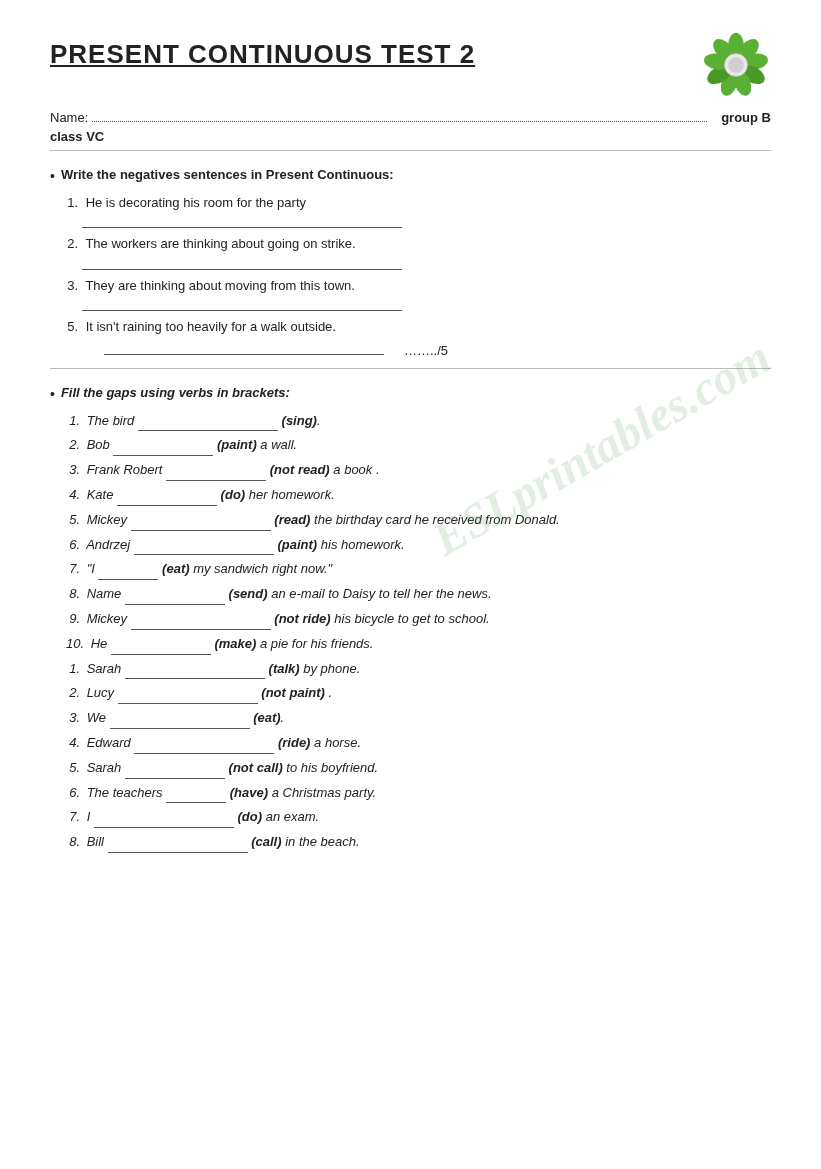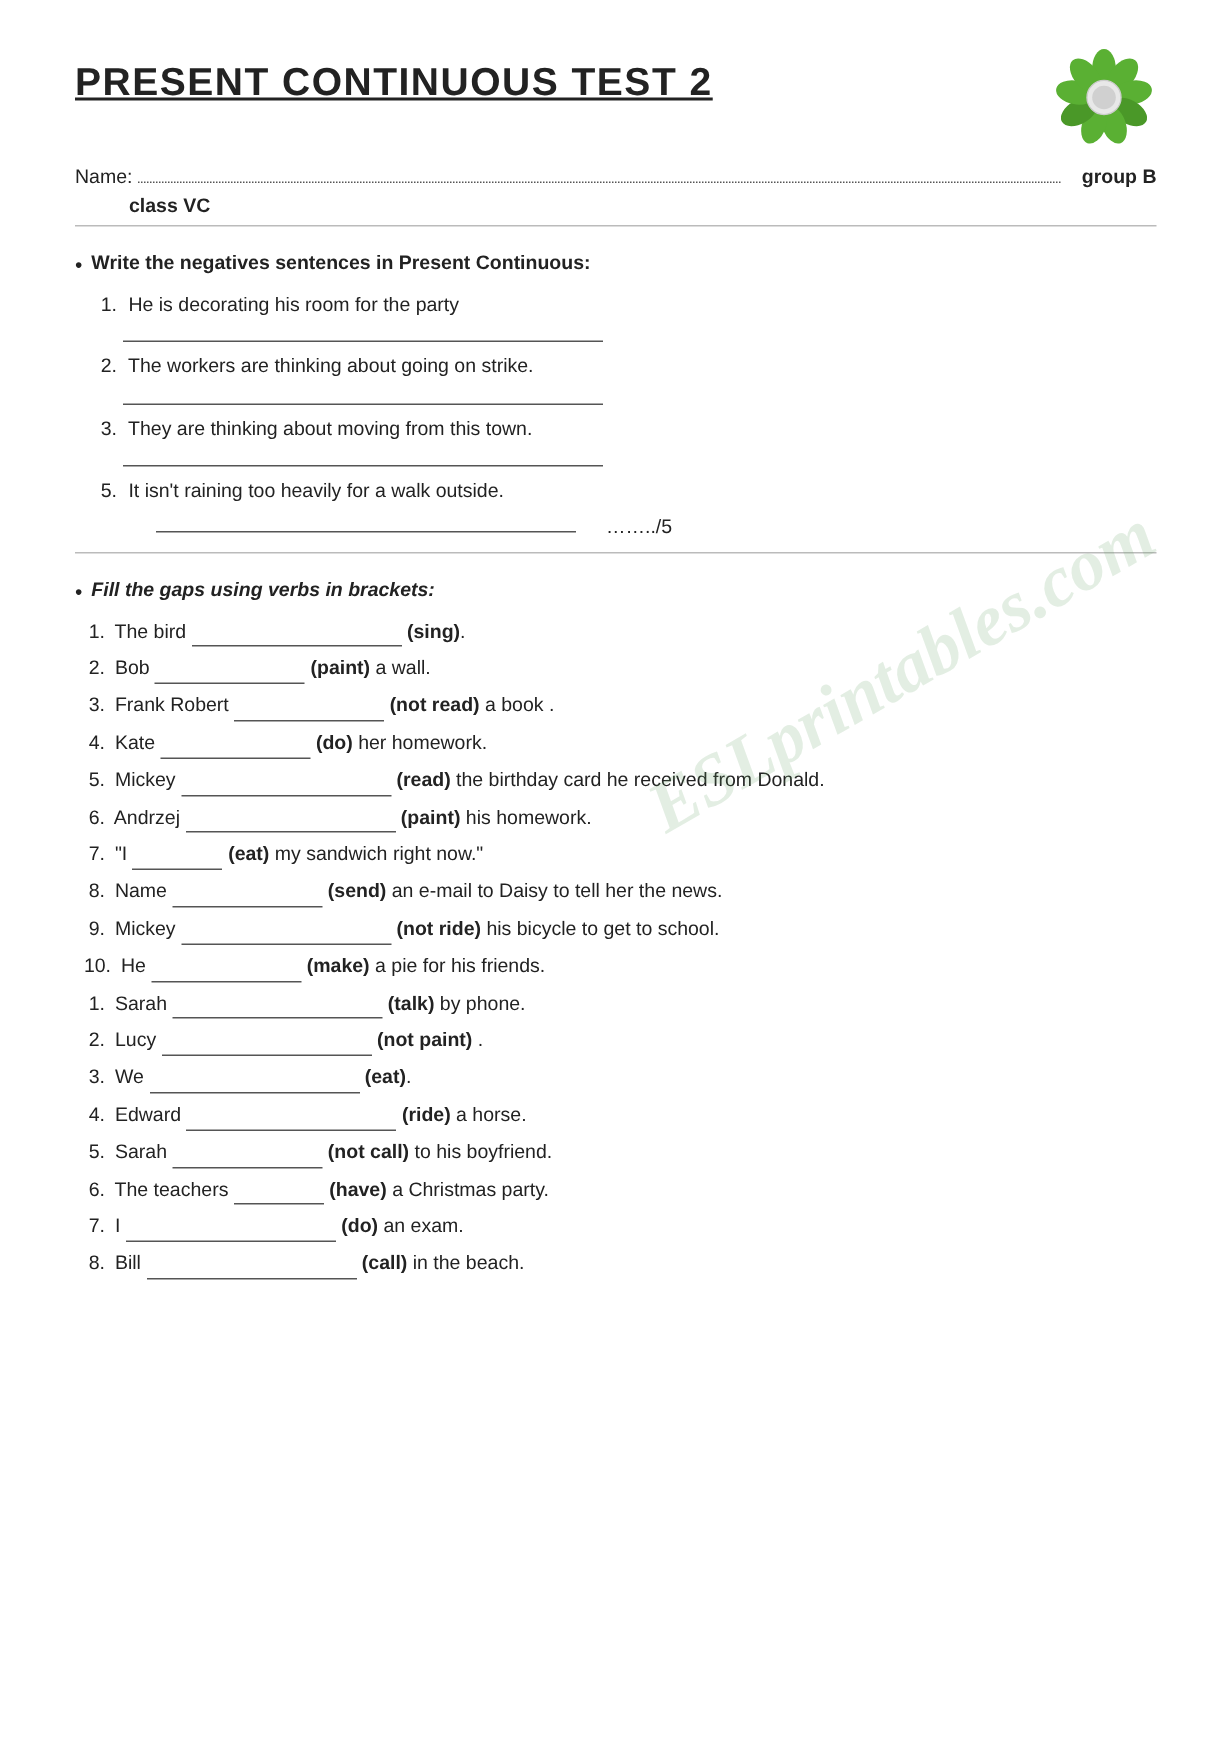--- a/index.html
+++ b/index.html
@@ -51,21 +51,20 @@
     .group-label {
       font-size: 13px;
       font-weight: bold;
       margin-left: 10px;
       white-space: nowrap;
     }
     .class-line {
       font-size: 13px;
       font-weight: bold;
       margin-top: 4px;
-      margin-left: 36px;
     }
     .section-title {
       margin-top: 16px;
       margin-bottom: 6px;
       font-size: 13px;
     }
     .bullet-item {
       display: flex;
       align-items: flex-start;
     }
@@ -94,21 +93,23 @@
     }
     .answer-line {
       display: block;
       width: 320px;
       border-bottom: 1px solid #555;
       margin-top: 2px;
       margin-left: 22px;
       height: 14px;
     }
     .verb-list {
+      margin-left: 10px;
       margin-top: 4px;
+      font-style: italic;
     }
     .verb-item {
       margin-bottom: 4px;
       line-height: 1.6;
     }
     .verb-item .num {
       display: inline-block;
       width: 20px;
       text-align: right;
       margin-right: 3px;

